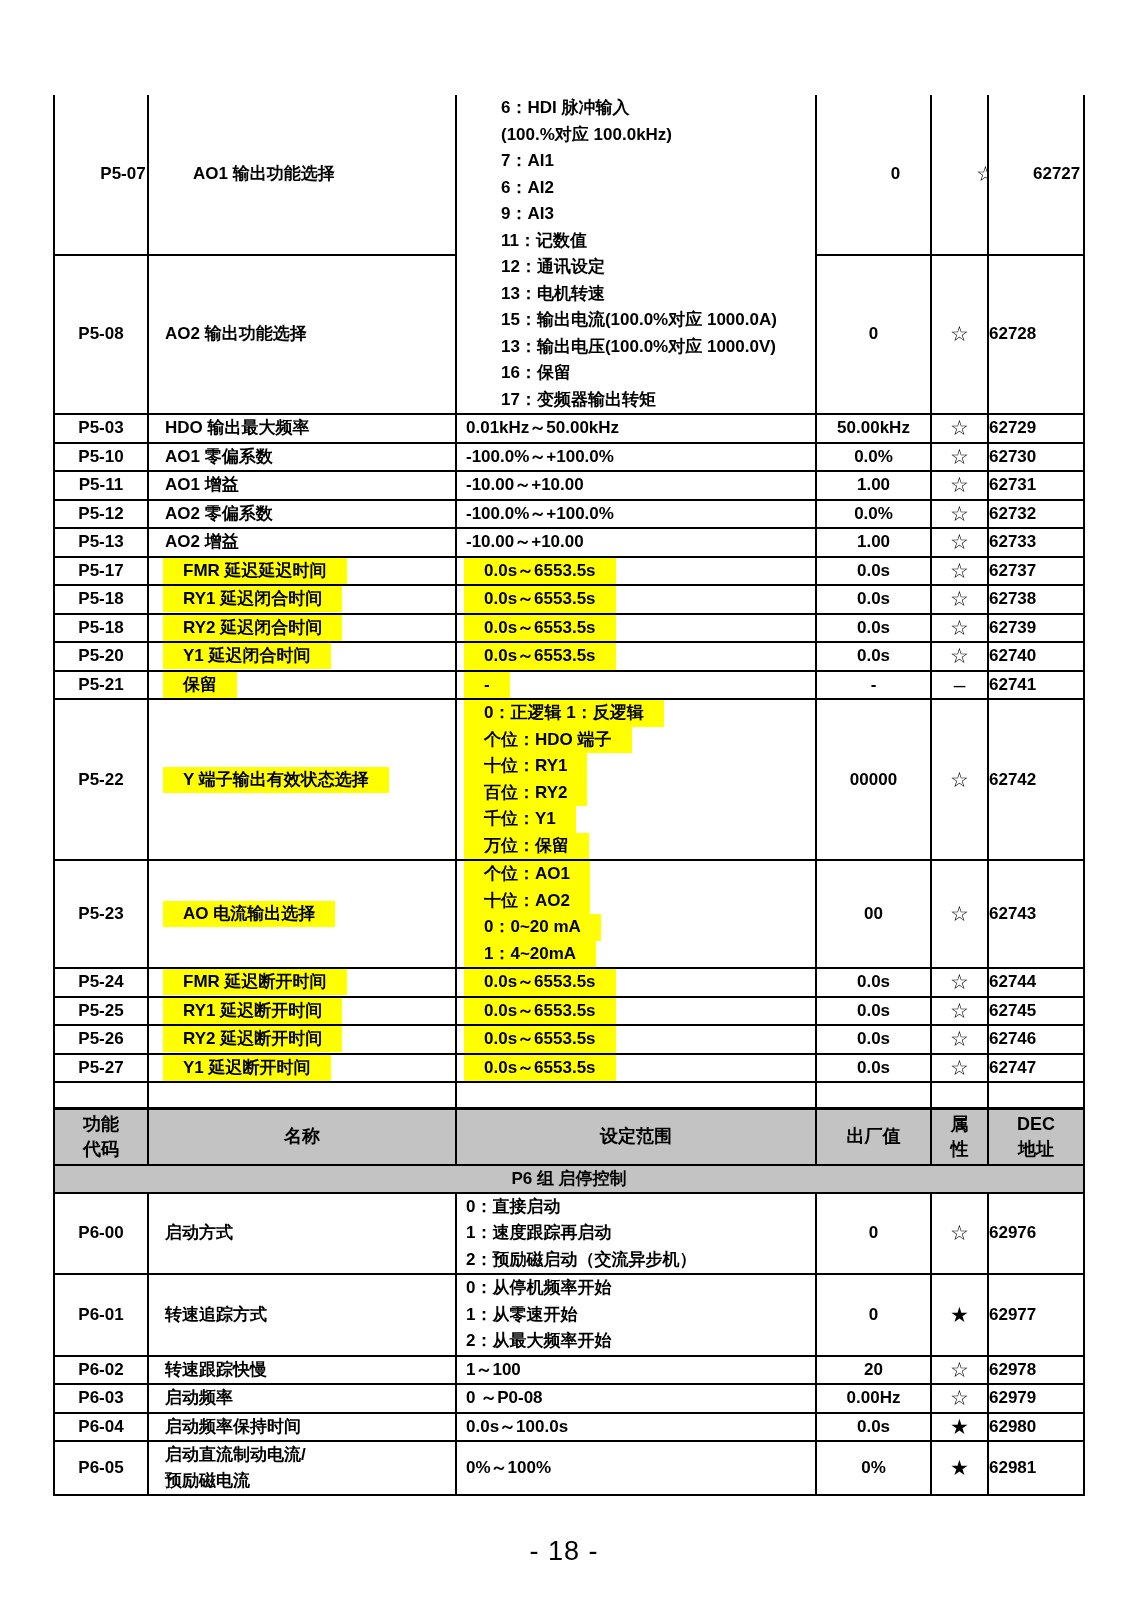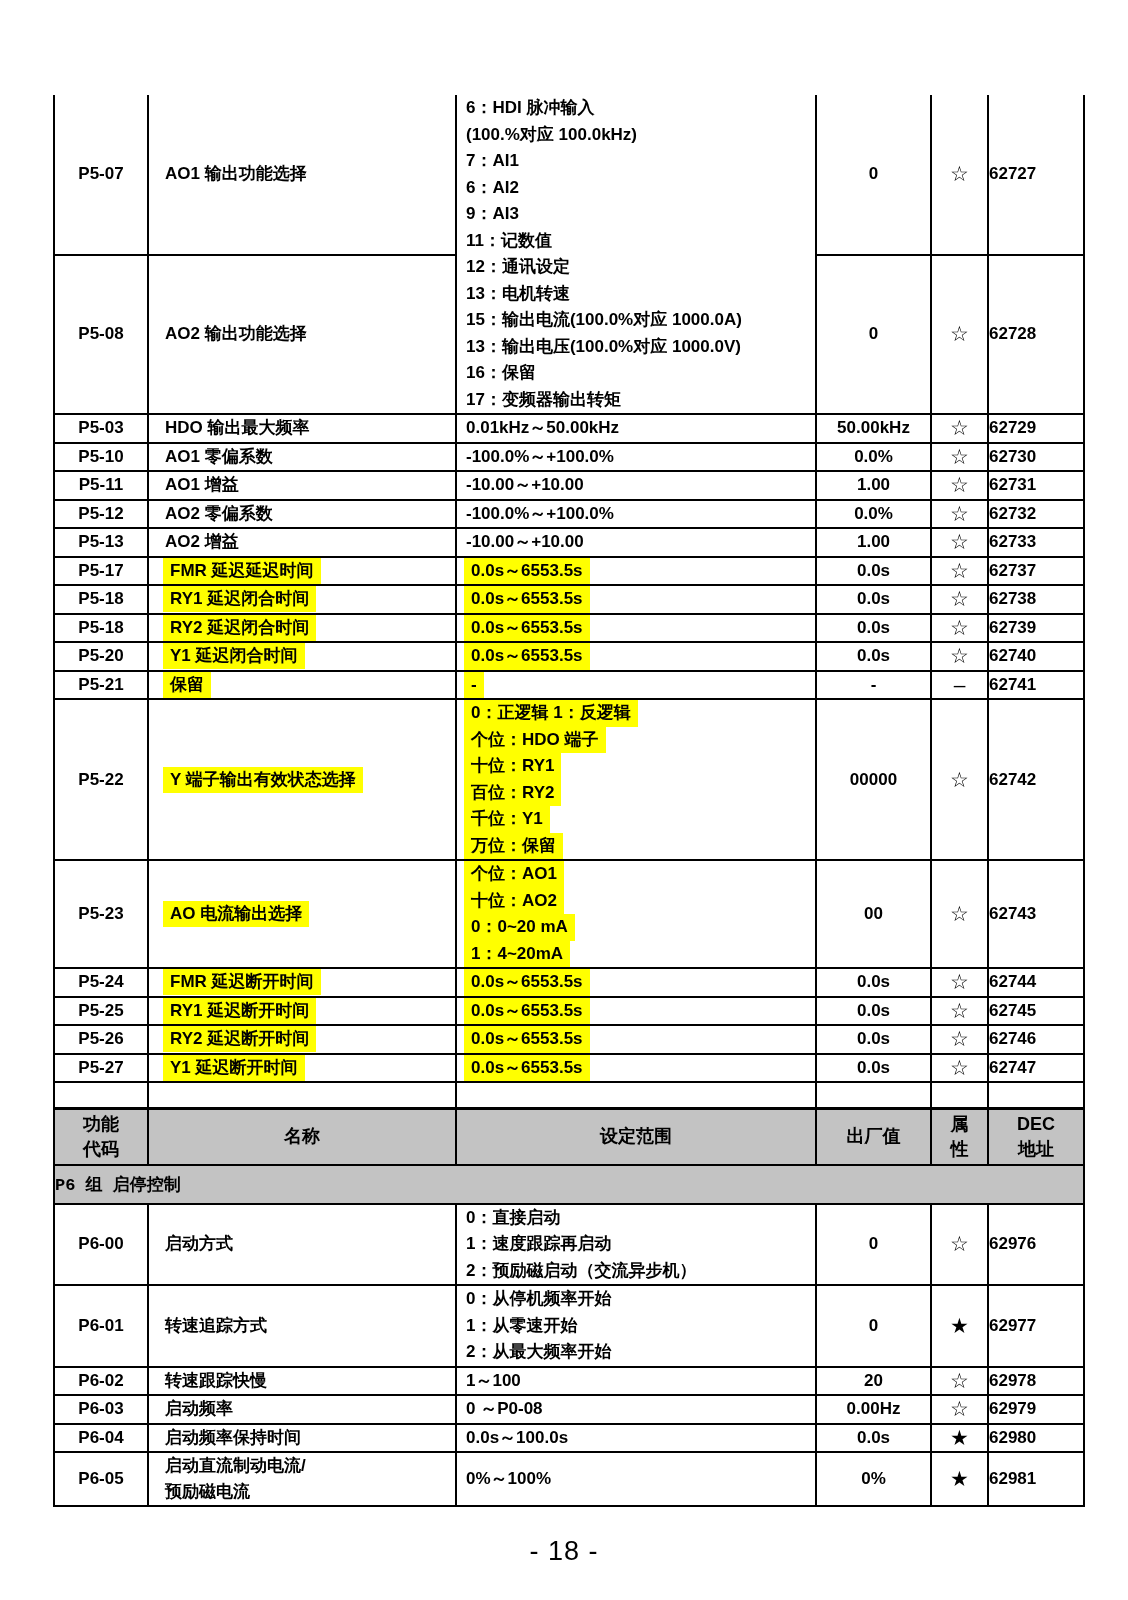--- a/index.html
+++ b/index.html
@@ -21,46 +21,46 @@
     position:absolute;left:53px;top:95px;width:1030px;
     border-collapse:collapse;table-layout:fixed;
   }
   td{
     border:2px solid var(--border-color);
     padding:0;
     font-size:17px;font-weight:bold;
     vertical-align:middle;
     overflow:hidden;
   }
-  tr.first-row td{border-top:none;}
+  tr.first-row td{border-top:none;padding-left:44px;}
 
   .line{line-height:26px;white-space:nowrap;}
   .cell-range .line{line-height:26.5px;}
 
   .cell-code{text-align:center;}
   .cell-name{padding-left:16px;text-align:left;}
   .cell-range{padding-left:9px;text-align:left;}
   .cell-default{text-align:center;}
   .cell-attr{text-align:center;font-size:21px;font-weight:normal;line-height:22px;}
   .cell-dec{text-align:left;}
 
-  .hl{background:var(--hl-color);display:inline-block;padding:0 7px;margin-left:-2px;}
+  .hl{background:var(--hl-color);display:inline-block;padding:0 20px;margin-left:-2px;}
 
   tr.split-row{height:159px;}
   tr.spacer-row td{height:26px;}
 
   tr.header-row td{
     background:var(--header-bg);
     text-align:center;font-size:18px;padding:2px 0;
     border-top-width:3px;
   }
   tr.header-row .line{line-height:25px;}
   tr.section-row td{
     background:var(--header-bg);
-    font-size:17px;height:39px;font-family:Liberation Mono, monospace;
+    text-align:center;font-size:17px;height:28px;
   }
 
   .footer{
     position:absolute;left:0;width:100%;top:1536px;
     text-align:center;font-size:27px;font-weight:normal;
     letter-spacing:1px;
   }
 </style>
 </head>
 <body>

